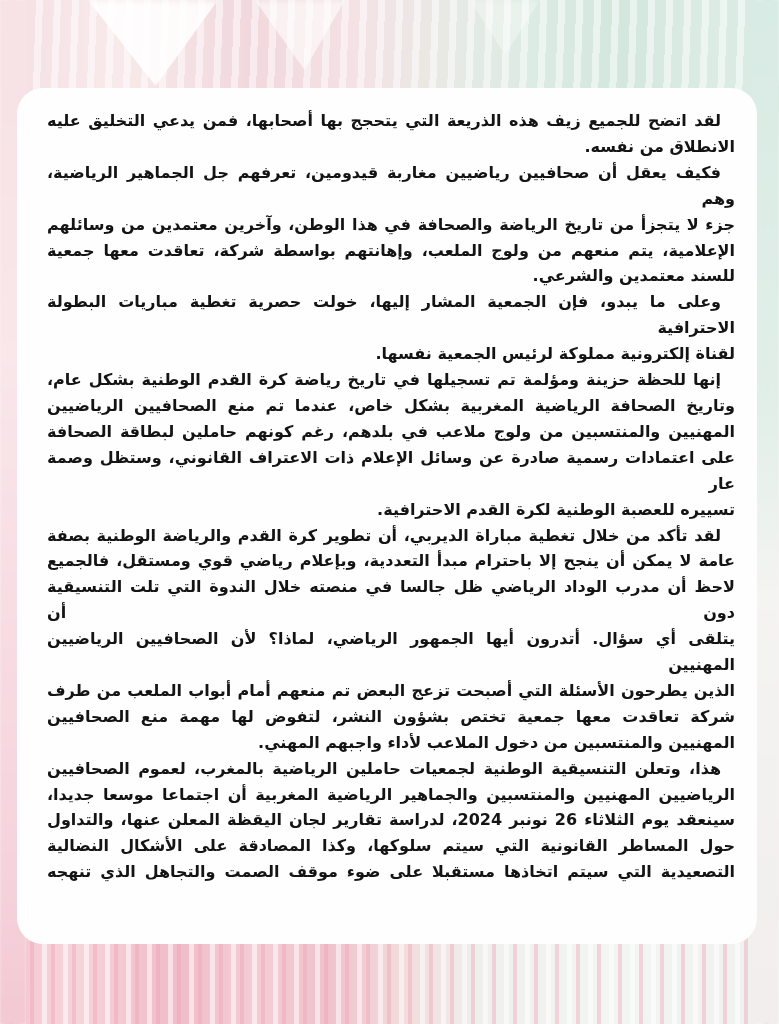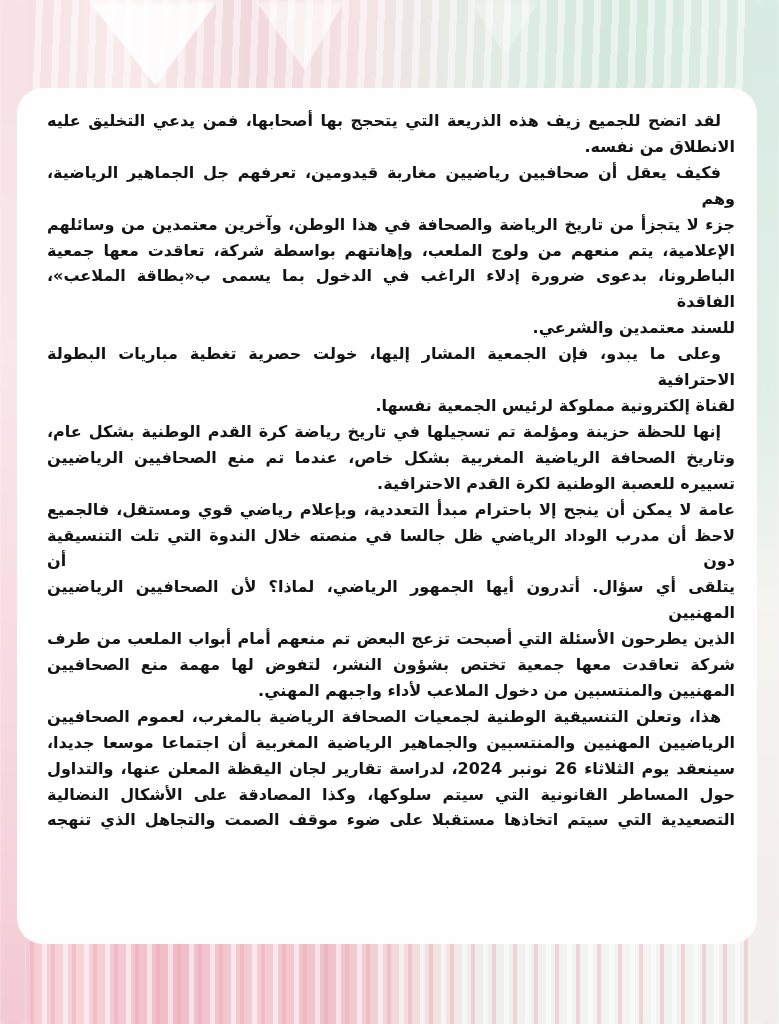--- a/index.html
+++ b/index.html
@@ -63,33 +63,35 @@
   <div class="bg-right"></div>
 
   <div class="card">
     <div class="doc" id="doc" dir="rtl">
 
       <div class="line first">لقد اتضح للجميع زيف هذه الذريعة التي يتحجج بها أصحابها، فمن يدعي التخليق عليه</div>
         <div class="line end">الانطلاق من نفسه.</div>
         <div class="line first">فكيف يعقل أن صحافيين رياضيين مغاربة قيدومين، تعرفهم جل الجماهير الرياضية، وهم</div>
         <div class="line">جزء لا يتجزأ من تاريخ الرياضة والصحافة في هذا الوطن، وآخرين معتمدين من وسائلهم</div>
         <div class="line">الإعلامية، يتم منعهم من ولوج الملعب، وإهانتهم بواسطة شركة، تعاقدت معها جمعية</div>
-        <div class="line">الباطرونا، بدعوى ضرورة إدلاء الراغب في الدخول بما يسمى ب«بطاقة الملاعب»، الفاقدة</div>
         <div class="line end">للسند معتمدين والشرعي.</div>
         <div class="line first">وعلى ما يبدو، فإن الجمعية المشار إليها، خولت حصرية تغطية مباريات البطولة الاحترافية</div>
         <div class="line end">لقناة إلكترونية مملوكة لرئيس الجمعية نفسها.</div>
         <div class="line first">إنها للحظة حزينة ومؤلمة تم تسجيلها في تاريخ رياضة كرة القدم الوطنية بشكل عام،</div>
         <div class="line">وتاريخ الصحافة الرياضية المغربية بشكل خاص، عندما تم منع الصحافيين الرياضيين</div>
+        <div class="line">المهنيين والمنتسبين من ولوج ملاعب في بلدهم، رغم كونهم حاملين لبطاقة الصحافة</div>
+        <div class="line">على اعتمادات رسمية صادرة عن وسائل الإعلام ذات الاعتراف القانوني، وستظل وصمة عار</div>
         <div class="line end">تسييره للعصبة الوطنية لكرة القدم الاحترافية.</div>
+        <div class="line first">لقد تأكد من خلال تغطية مباراة الديربي، أن تطوير كرة القدم والرياضة الوطنية بصفة</div>
         <div class="line">عامة لا يمكن أن ينجح إلا باحترام مبدأ التعددية، وبإعلام رياضي قوي ومستقل، فالجميع</div>
         <div class="line">لاحظ أن مدرب الوداد الرياضي ظل جالسا في منصته خلال الندوة التي تلت التنسيقية دون أن</div>
         <div class="line">يتلقى أي سؤال. أتدرون أيها الجمهور الرياضي، لماذا؟ لأن الصحافيين الرياضيين المهنيين</div>
         <div class="line">الذين يطرحون الأسئلة التي أصبحت تزعج البعض تم منعهم أمام أبواب الملعب من طرف</div>
         <div class="line">شركة تعاقدت معها جمعية تختص بشؤون النشر، لتفوض لها مهمة منع الصحافيين</div>
         <div class="line end">المهنيين والمنتسبين من دخول الملاعب لأداء واجبهم المهني.</div>
-        <div class="line first">هذا، وتعلن التنسيقية الوطنية لجمعيات الصحافة الرياضية بالمغرب، لعموم الصحافيين</div>
+        <div class="line first">هذا، وتعلن التنسيقية الوطنية لجمعيات حاملين الرياضية بالمغرب، لعموم الصحافيين</div>
         <div class="line">الرياضيين المهنيين والمنتسبين والجماهير الرياضية المغربية أن اجتماعا موسعا جديدا،</div>
         <div class="line">سينعقد يوم الثلاثاء 26 نونبر 2024، لدراسة تقارير لجان اليقظة المعلن عنها، والتداول</div>
         <div class="line">حول المساطر القانونية التي سيتم سلوكها، وكذا المصادقة على الأشكال النضالية</div>
         <div class="line">التصعيدية التي سيتم اتخاذها مستقبلا على ضوء موقف الصمت والتجاهل الذي تنهجه</div>
     </div>
   </div>
 </div>
 
 </body></html>

